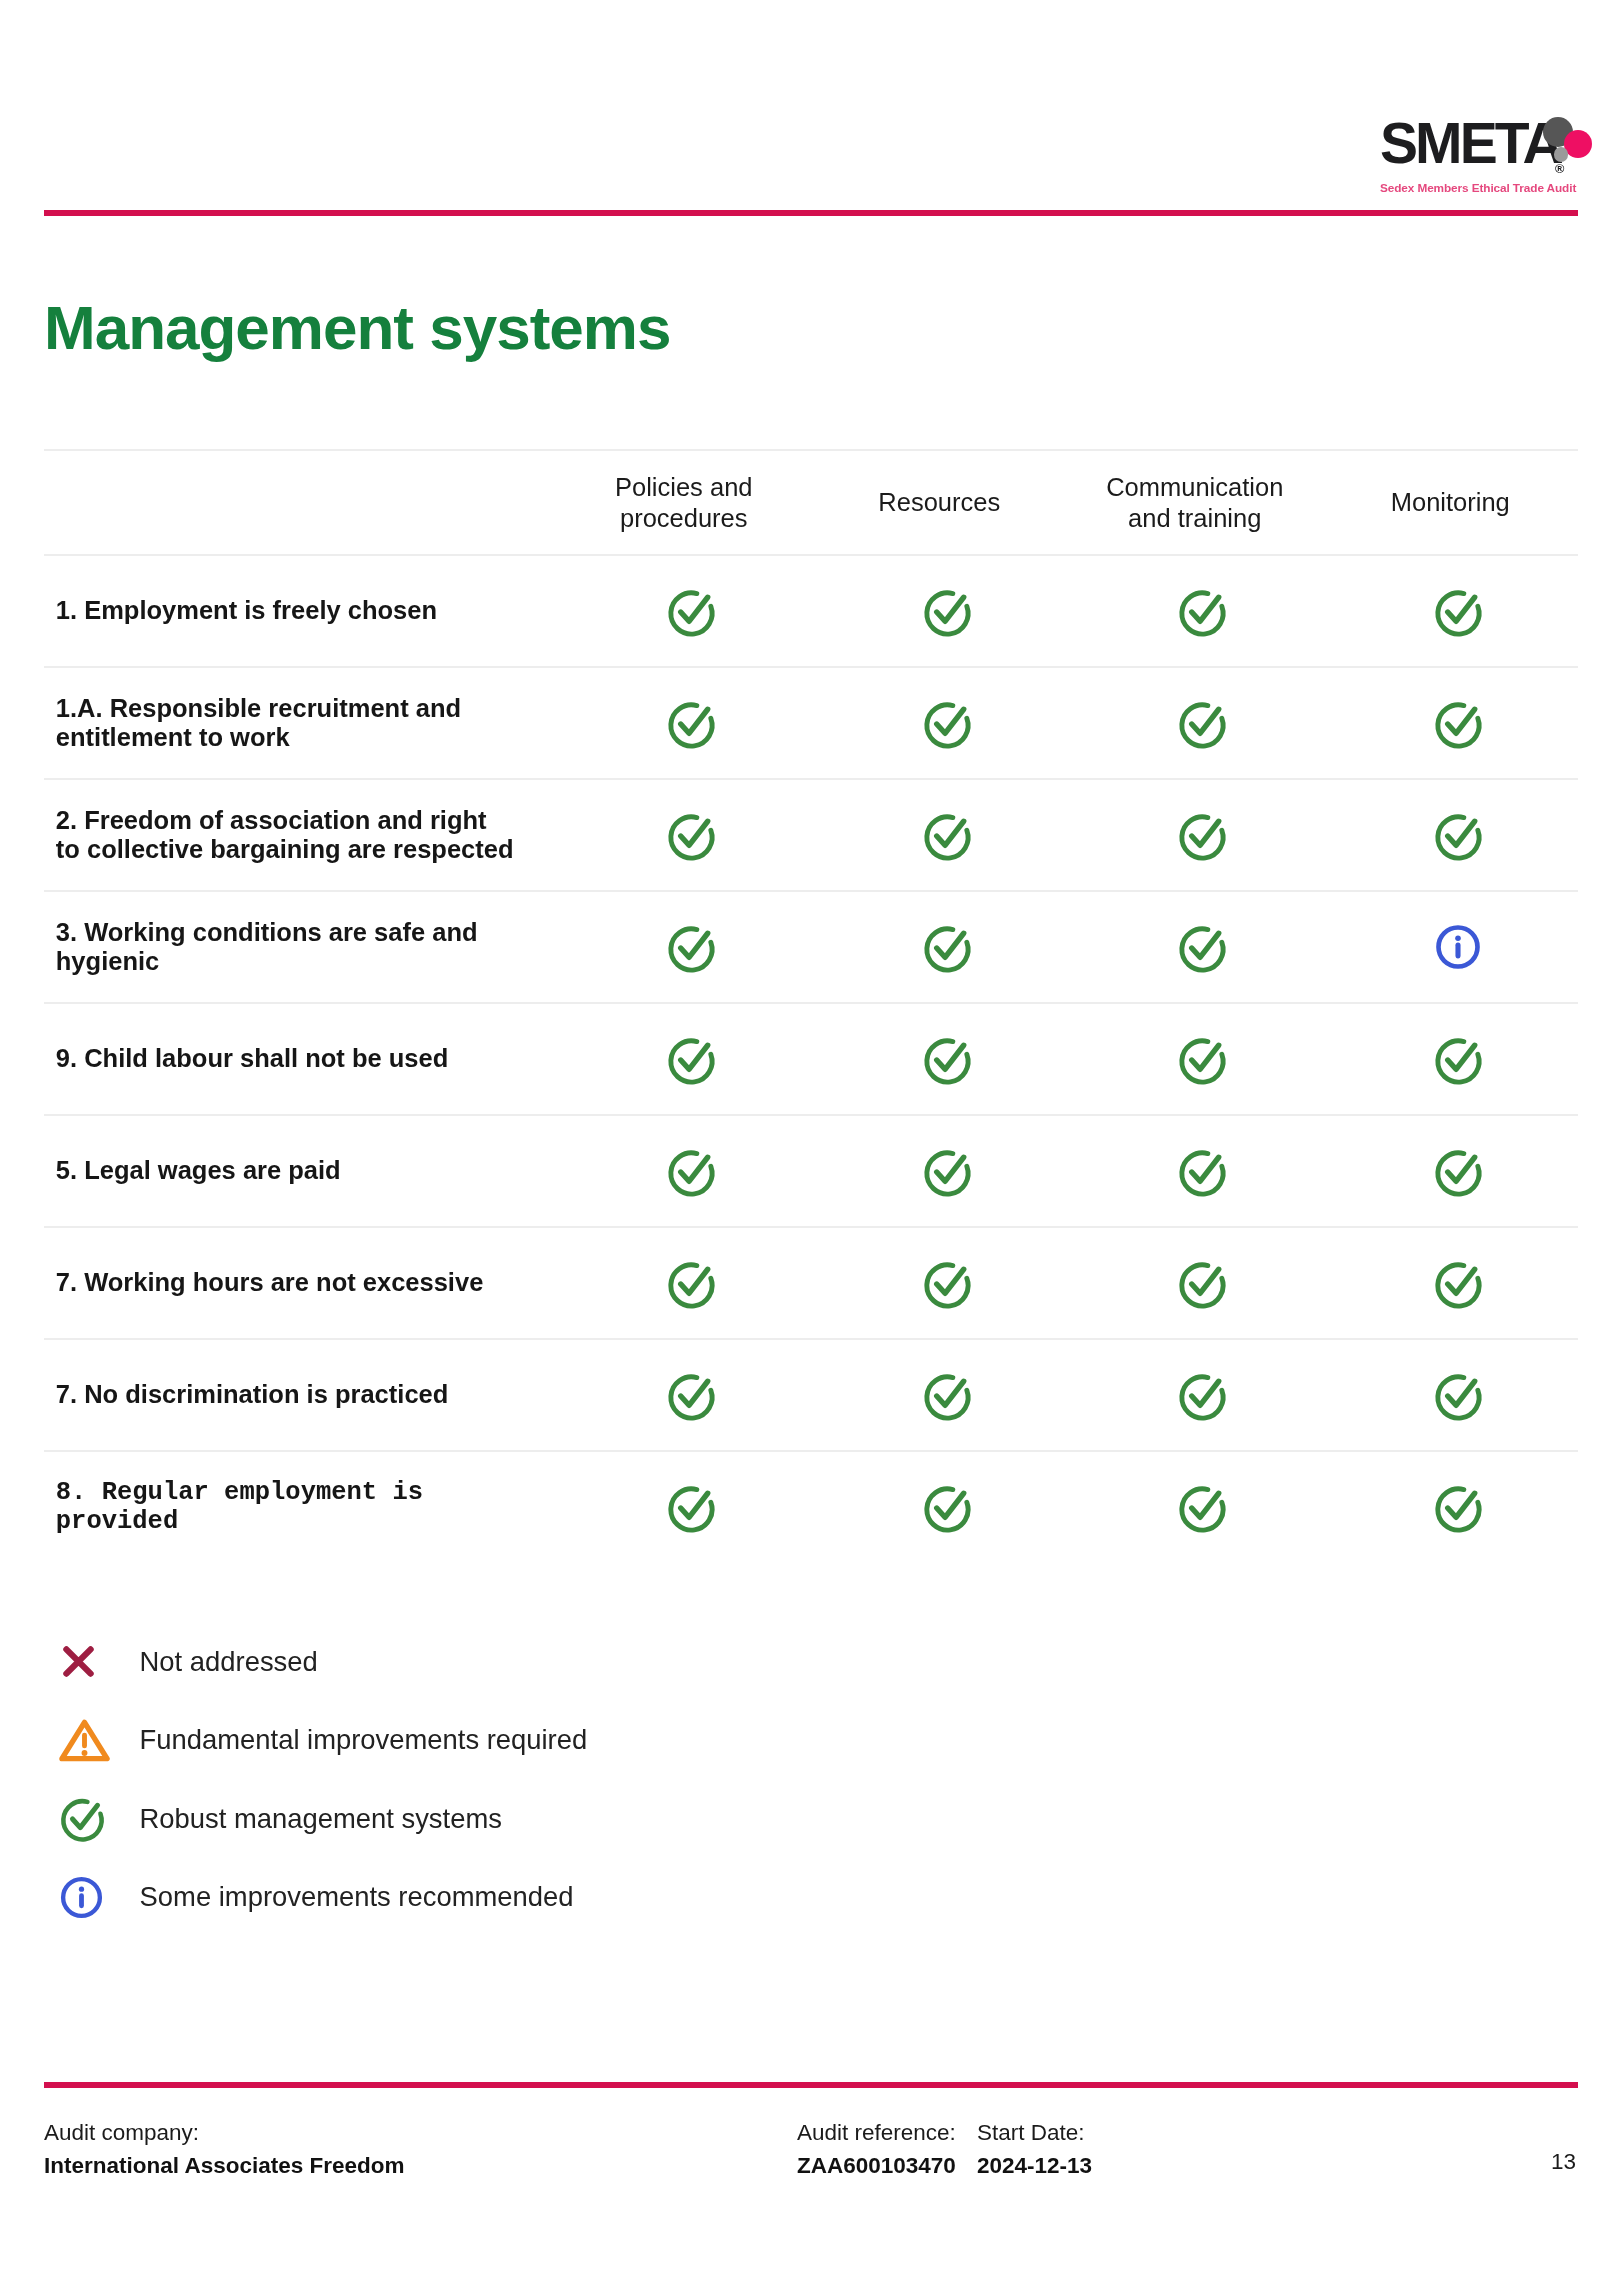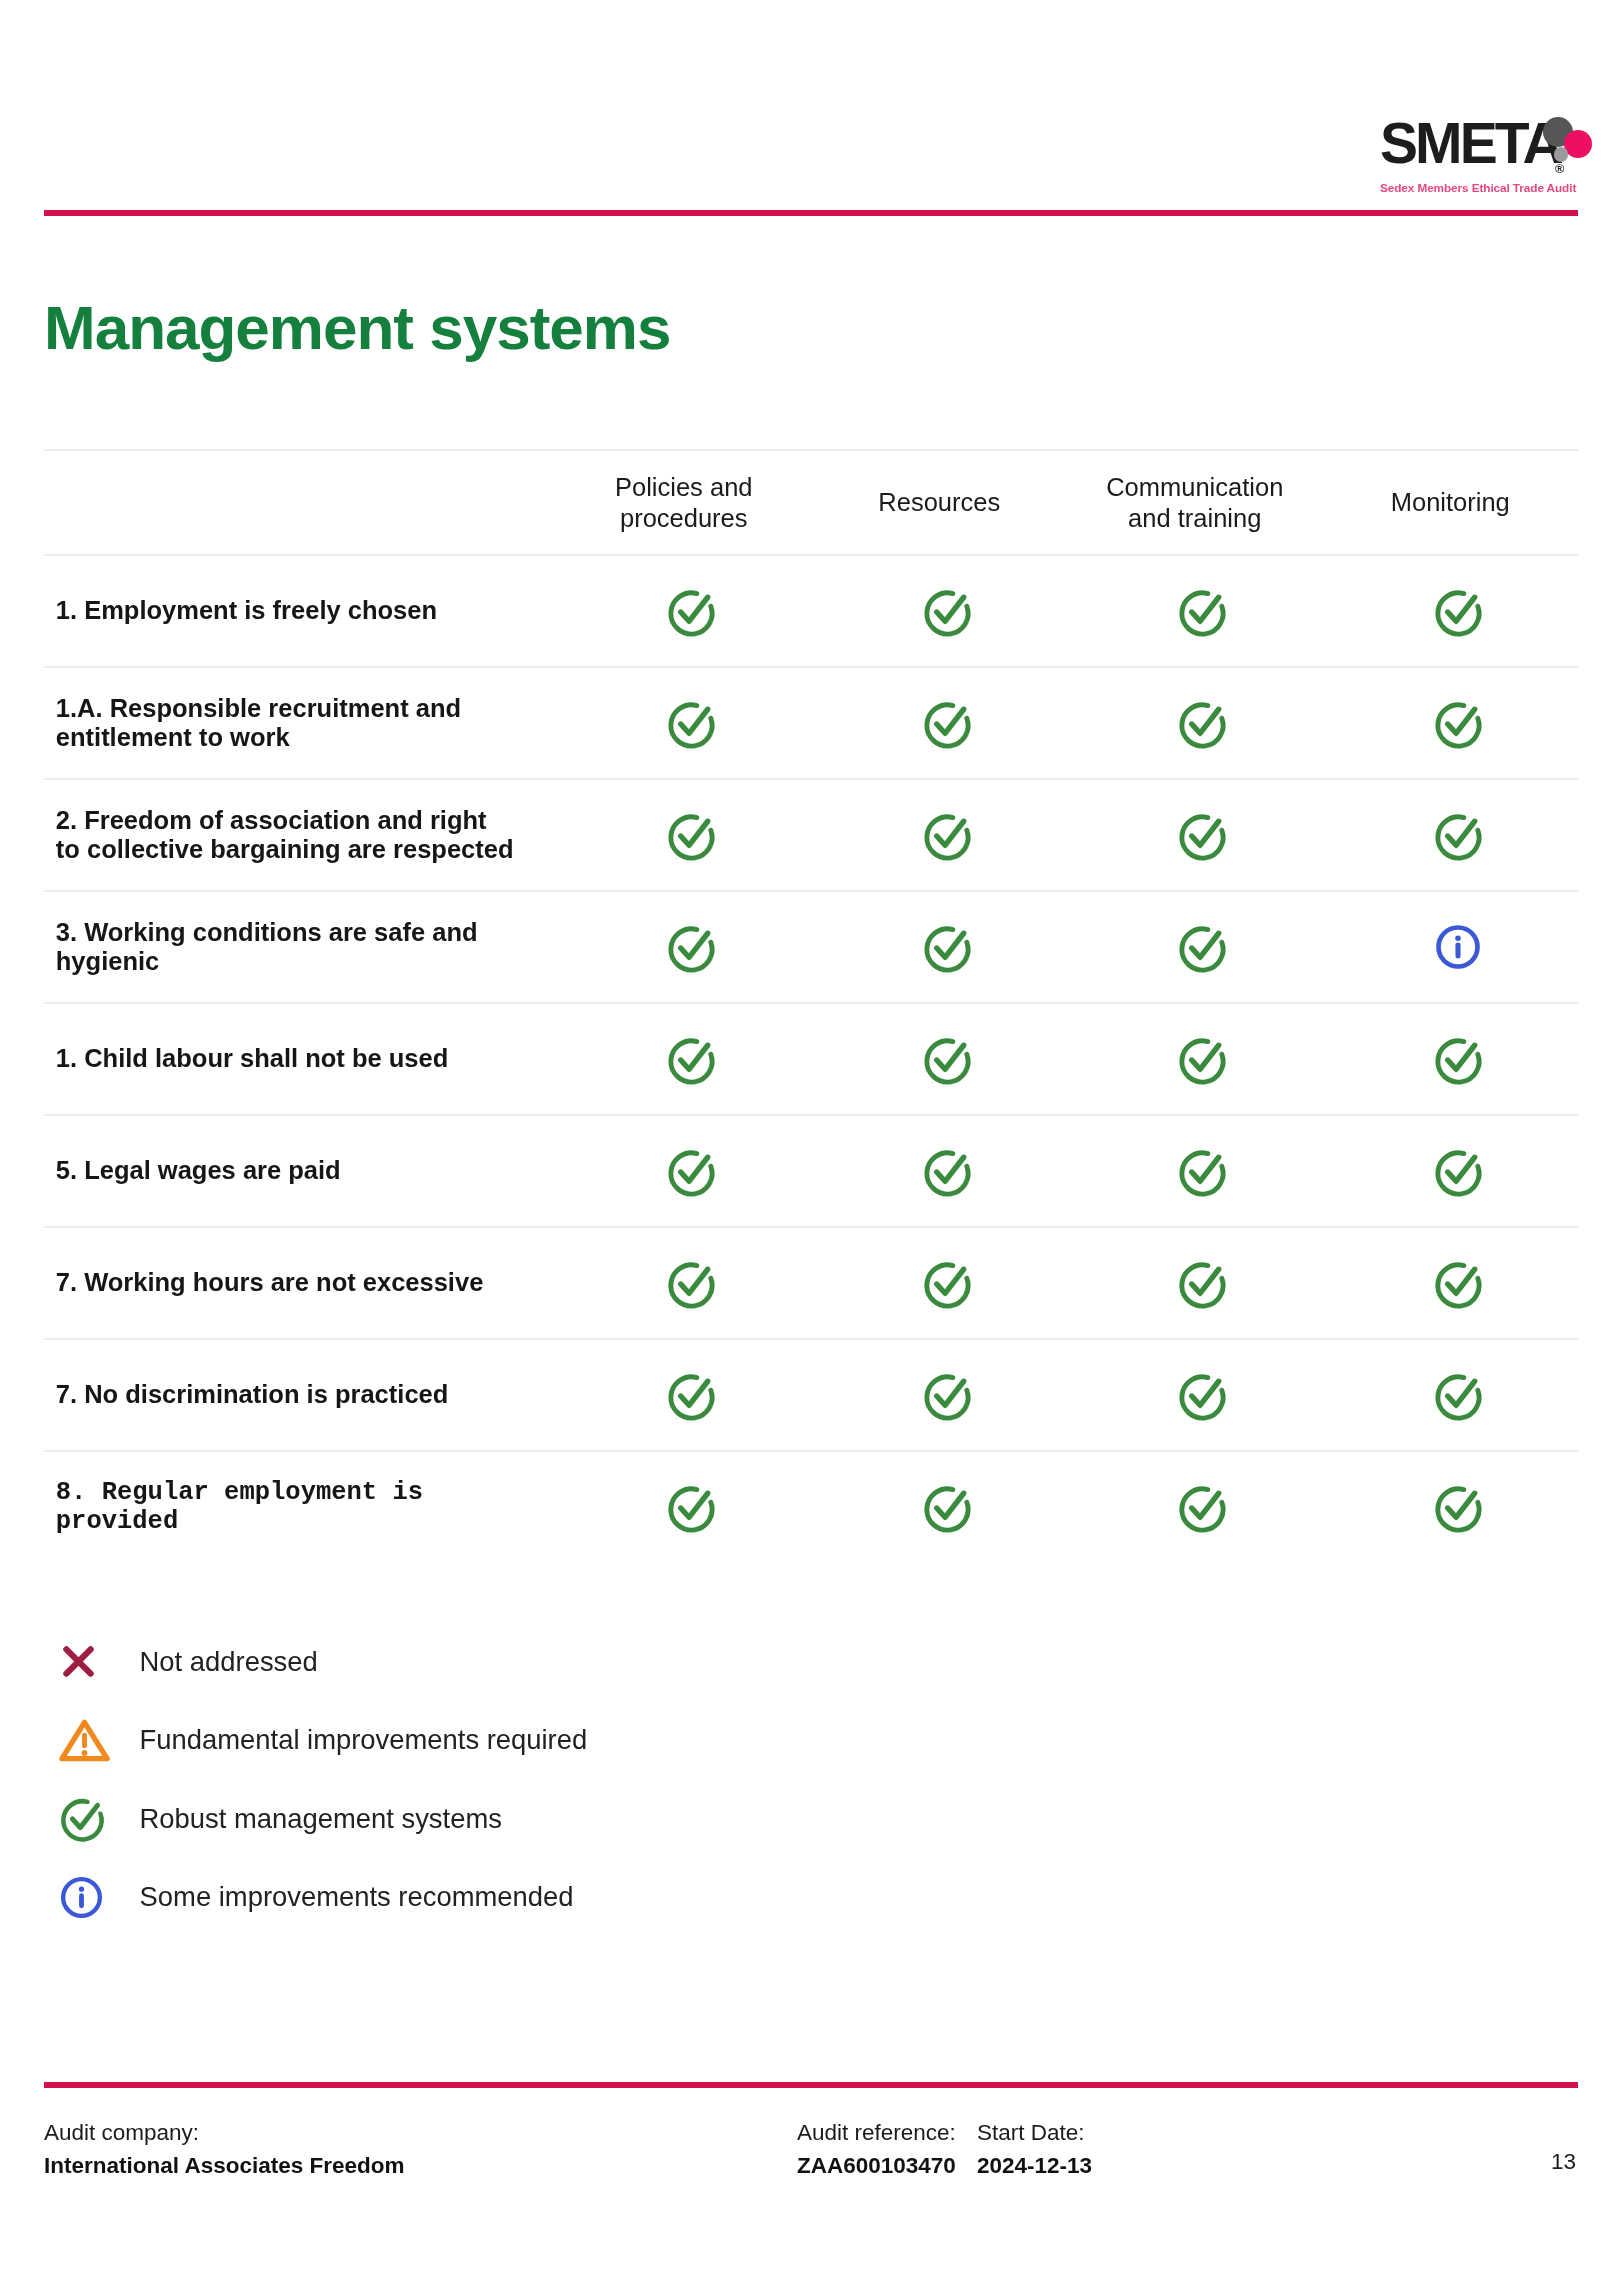--- a/index.html
+++ b/index.html
@@ -250,21 +250,21 @@
             <span class="icon">
               <svg width="52" height="52" viewBox="0 0 56 56">
                 <circle cx="28" cy="28" r="21" fill="none" stroke="#3b58d6" stroke-width="5"></circle>
                 <circle cx="28" cy="18.5" r="3" fill="#3b58d6"></circle>
                 <path d="M28 26 L28 37.5" stroke="#3b58d6" stroke-width="5.5" stroke-linecap="round"></path>
               </svg>
             </span>
           </div>
         </div>
         <div class="trow">
-          <div class="row-label">1. Child labour shall not be used</div>
+          <div class="row-label">9. Child labour shall not be used</div>
           <div class="cell">
             <span class="icon">
               <svg width="55" height="55" viewBox="0 0 56 56">
                 <path d="M47.7 22.8 A21 21 0 1 1 33.4 9.7" fill="none" stroke="#3a8a3e" stroke-width="5" stroke-linecap="round"></path>
                 <path d="M17 28.5 L25.5 38 L44.5 13.5" fill="none" stroke="#3a8a3e" stroke-width="5.5" stroke-linecap="round" stroke-linejoin="round"></path>
               </svg>
             </span>
           </div>
           <div class="cell">
             <span class="icon">

